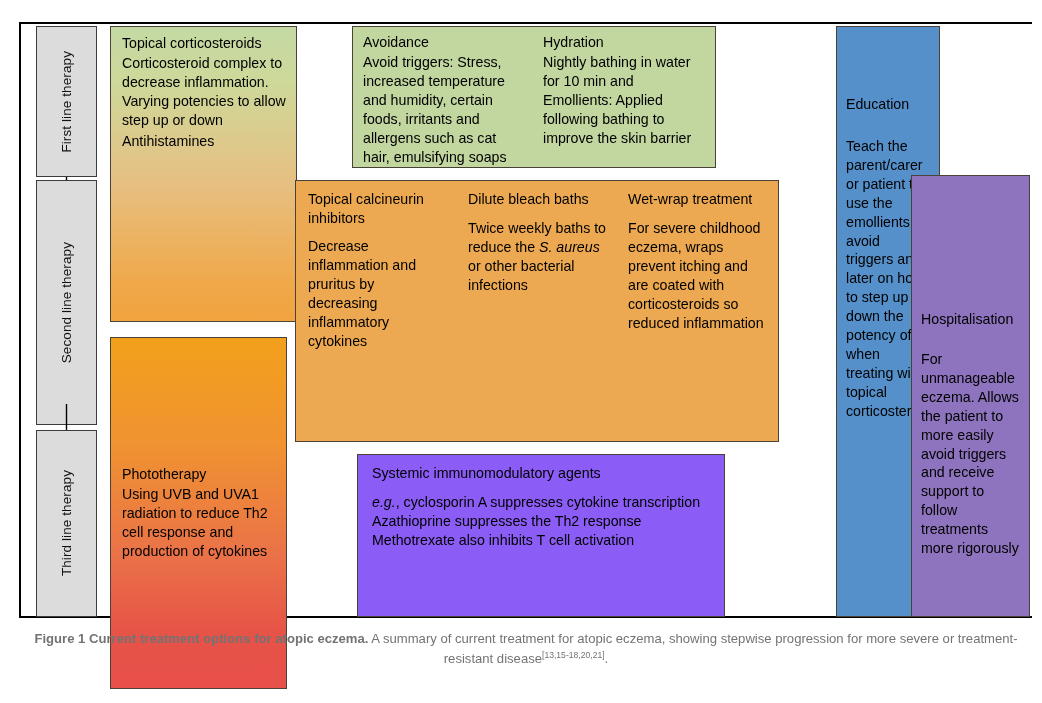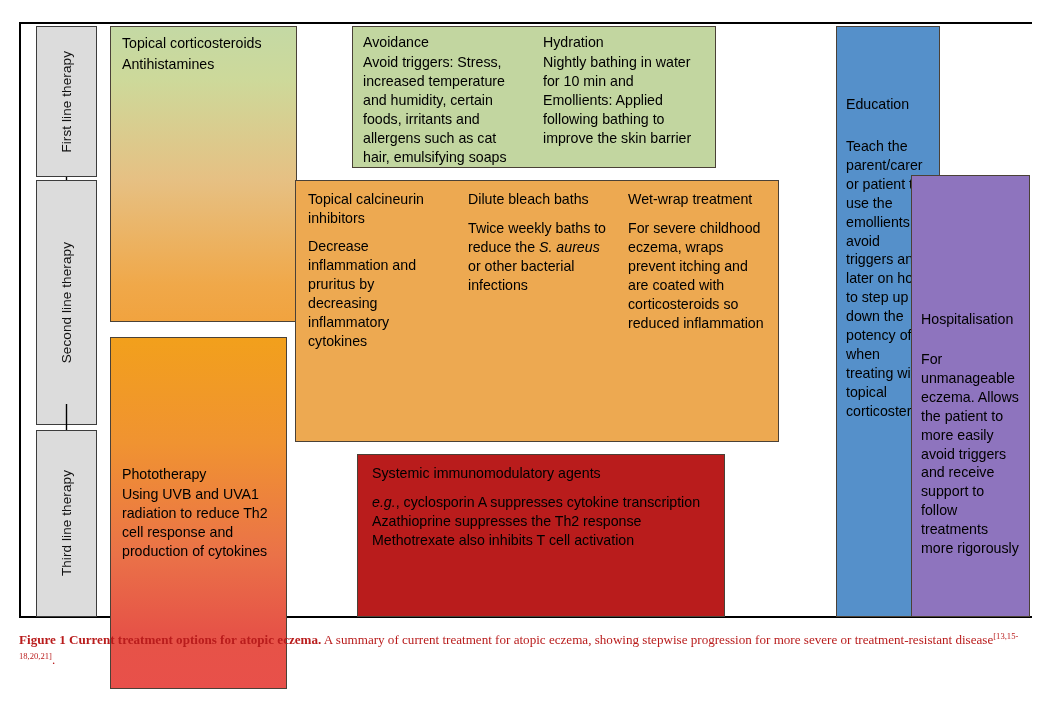--- a/index.html
+++ b/index.html
@@ -122,21 +122,21 @@
   #box-phototherapy .inner {
     padding: 0 11px;
     display: flex;
     flex-direction: column;
     justify-content: center;
   }
 
   
   #box-systemic {
     left: 357px; top: 454px; width: 368px; height: 163px;
-    background: #b91c1c;
+    background: #8b5cf6;
   }
   #box-systemic .inner { padding: 9px 14px; }
 
   
   #box-education {
     left: 836px; top: 26px; width: 104px; height: 591px;
     background: #5590ca;
   }
   #box-education .inner { padding: 6px 9px; }
 
@@ -169,22 +169,23 @@
   .push-hosp2 { height: 20px; }
 
   
   .caption {
     position: absolute;
     left: 19px;
     top: 630px;
     width: 1014px;
     font-size: 13.1px;
     line-height: 1.42;
-    color: #b91c1c;
-    font-family: Liberation Serif, serif;
+    color: #737373;
+    font-family: Liberation Sans, sans-serif;
+    text-align: center;
   }
   .caption b { font-weight: bold; }
   .caption sup { font-size: 8.6px; vertical-align: super; }
 </style>
 </head>
 <body>
 
 <div id="figure-root">
 
   <div class="outer-frame"></div>
@@ -208,20 +209,21 @@
     <polygon points="5.5,44 1.6,34.5 9.4,34.5" fill="#000"></polygon>
   </svg>
 
   <div class="stage-box" id="stage-3" style="left:36px; top:430px; width:61px; height:187px;">
     <span class="stage-label">Third line therapy</span>
   </div>
 
   <div class="box" id="box-first-line">
     <div class="inner">
       <p class="ttl">Topical corticosteroids</p>
+      <p class="bdy">Corticosteroid complex to decrease inflammation. Varying potencies to allow step up or down</p>
       <p class="ttl" style="margin-top:2px;">Antihistamines</p>
     </div>
   </div>
 
   <div class="box" id="box-avoidance-hydration">
     <div class="inner">
       <div class="cols2">
         <div>
           <p class="ttl">Avoidance</p>
           <p class="bdy">Avoid triggers: Stress, increased temperature and humidity, certain foods, irritants and allergens such as cat hair, emulsifying soaps</p>

